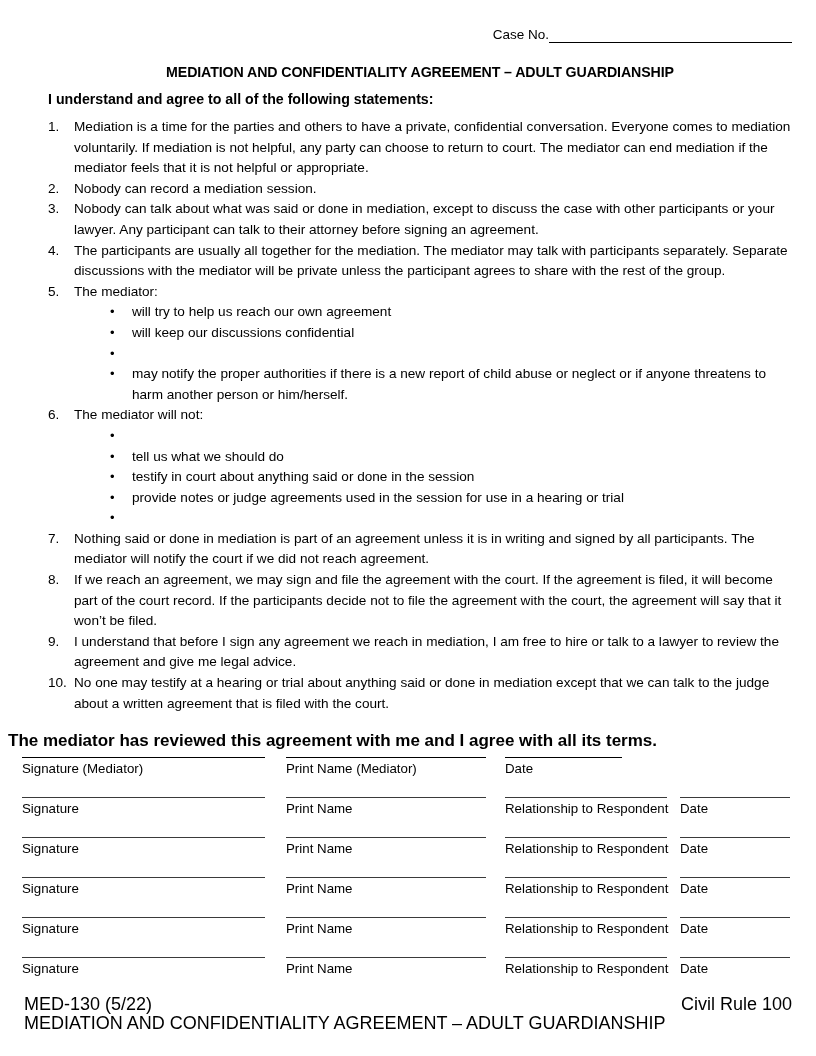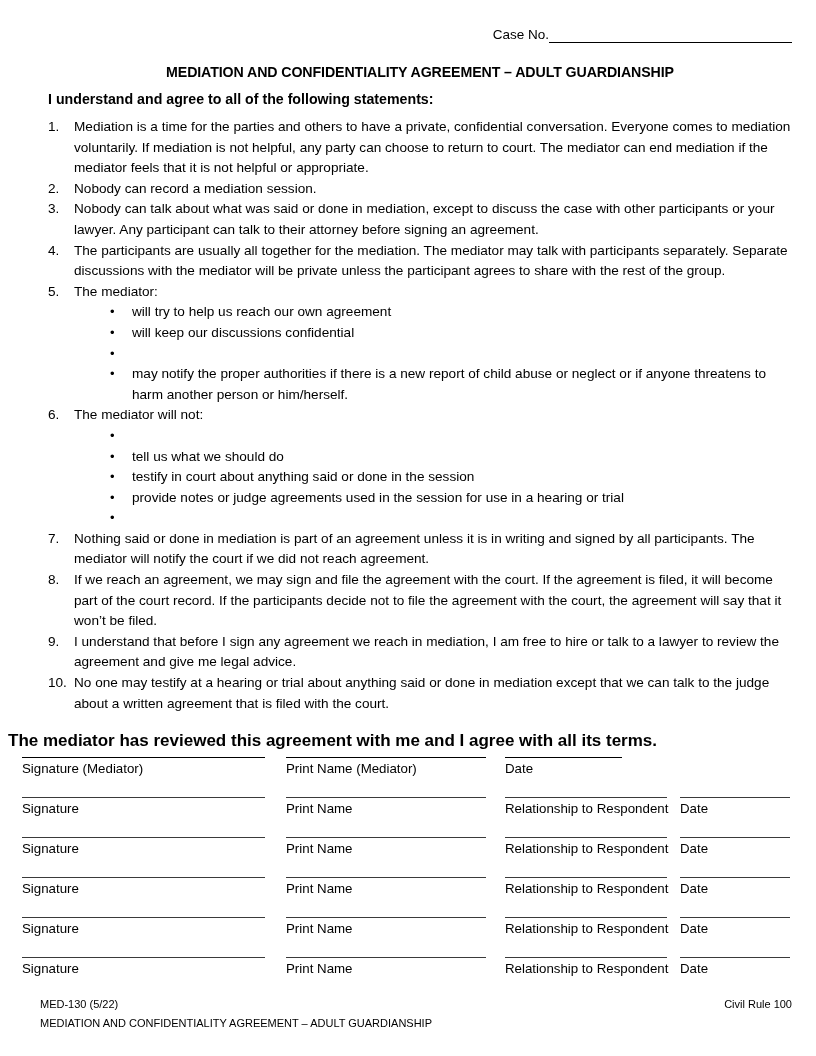--- a/index.html
+++ b/index.html
@@ -155,23 +155,22 @@
   .c-rel   { left: 483px; width: 162px; }
   .c-date  { left: 658px; width: 110px; }
   .c-date-first { left: 483px; width: 117px; }
 
   
   .footer {
     position: absolute;
     left: 24px;
     right: 24px;
     top: 995px;
-    font-size: 11px;
+    font-size: 18px;
     line-height: 19px;
-    margin-left: 16px;
   }
   .footer-row1 {
     position: relative;
     height: 19px;
   }
   .footer-left { position: absolute; left: 0; top: 0; }
   .footer-right { position: absolute; right: 0; top: 0; }
   .footer-row2 { position: relative; }
 </style>
 </head>

